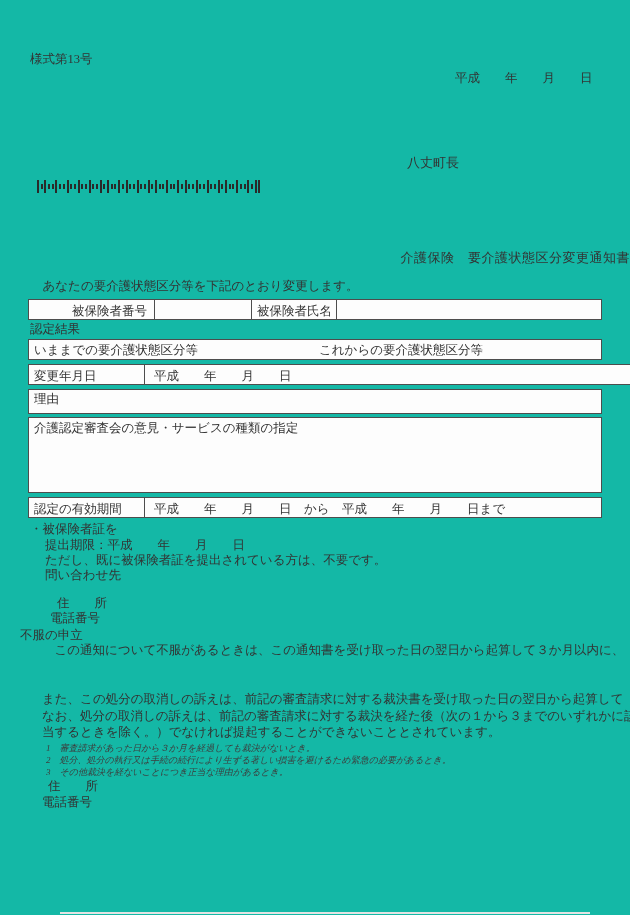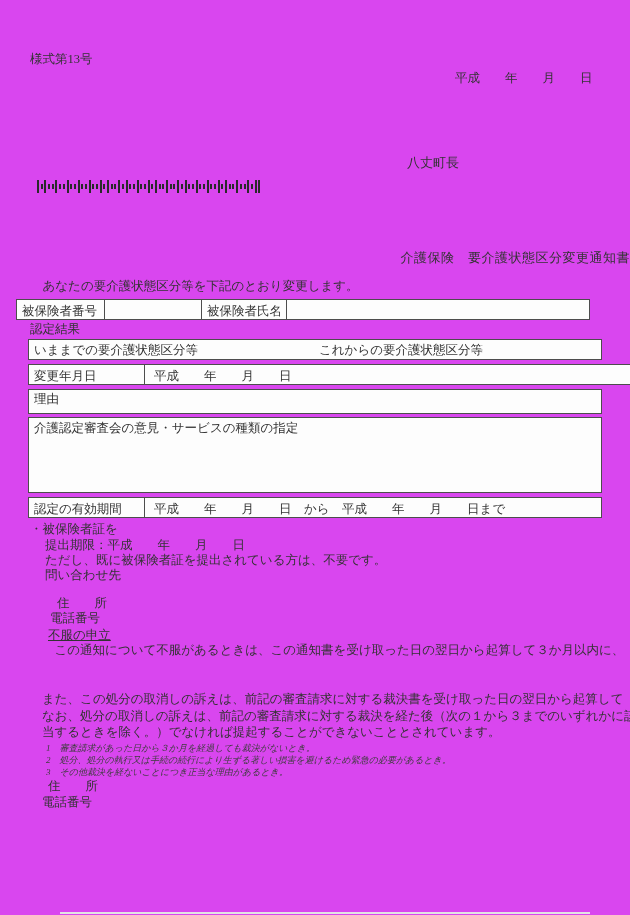--- a/index.html
+++ b/index.html
@@ -1,19 +1,19 @@
 <!DOCTYPE html>
 <html><head>
 <meta charset="utf-8">
 <style>
   html,body{margin:0;padding:0;background:#ffffff;}
   .page{
     position:relative;
     width:630px;height:915px;
-    background:#d946ef;
+    background:#14b8a6;
     font-family:"Liberation Serif","DejaVu Serif",serif;
     color:#333333;
     overflow:hidden;
   }
   .t{position:absolute;font-size:12.5px;line-height:14px;white-space:pre;}
   .t-small{position:absolute;font-size:9px;line-height:11px;white-space:pre;color:#3c3c3c;font-style:italic;}
   .doc-title{position:absolute;left:0;width:630px;text-align:right;font-size:13px;letter-spacing:.5px;}
   .box{position:absolute;border:1px solid #4d4d4d;background:#fdfdfd;box-sizing:border-box;}
   .row{display:flex;height:100%;}
   .cell{box-sizing:border-box;height:100%;padding:3px 0 0 5px;font-size:12.5px;white-space:pre;}
@@ -93,21 +93,21 @@
       <span class="bar short"></span>
       <span class="bar tall"></span>
       <span class="bar short"></span>
       <span class="bar tall"></span>
       <span class="bar tall"></span>
     </div>
 
   <div class="doc-title" style="top:249px;">介護保険　要介護状態区分変更通知書</div>
   <div class="t" style="left:30px;top:279px;">　あなたの要介護状態区分等を下記のとおり変更します。</div>
 
-  <div class="box" style="left:16px;top:299px;width:574px;height:21px;">
+  <div class="box" style="left:28px;top:299px;width:574px;height:21px;padding-left:38px;">
     <div class="row">
       <div class="cell" style="width:87px;">被保険者番号</div>
       <div class="cell" style="width:97px;"></div>
       <div class="cell" style="width:85px;">被保険者氏名</div>
       <div class="cell" style="flex:1;"></div>
     </div>
   </div>
 
   <div class="t" style="left:30px;top:322px;">認定結果</div>
 
@@ -139,21 +139,21 @@
   </div>
 
   <div class="t" style="left:30px;top:523px;font-family:Liberation Mono, monospace;">・被保険者証を</div>
   <div class="t" style="left:45px;top:538px;">提出期限：平成　　年　　月　　日</div>
   <div class="t" style="left:45px;top:553px;">ただし、既に被保険者証を提出されている方は、不要です。</div>
   <div class="t" style="left:45px;top:568px;">問い合わせ先</div>
 
   <div class="t" style="left:57px;top:596px;">住　　所</div>
   <div class="t" style="left:50px;top:611px;">電話番号</div>
 
-  <div class="t" style="left:48px;top:628px;text-decoration:underline;">不服の申立</div>
+  <div class="t" style="left:20px;top:628px;">不服の申立</div>
   <div class="t" style="left:42px;top:643px;">　この通知について不服があるときは、この通知書を受け取った日の翌日から起算して３か月以内に、</div>
   <div class="t" style="left:42px;top:680px;margin-top:12px;">また、この処分の取消しの訴えは、前記の審査請求に対する裁決書を受け取った日の翌日から起算して</div>
   <div class="t" style="left:42px;top:709px;">なお、処分の取消しの訴えは、前記の審査請求に対する裁決を経た後（次の１から３までのいずれかに該</div>
   <div class="t" style="left:42px;top:725px;">当するときを除く。）でなければ提起することができないこととされています。</div>
 
   <div class="t-small" style="left:46px;top:743px;">1　審査請求があった日から３か月を経過しても裁決がないとき。</div>
   <div class="t-small" style="left:46px;top:755px;">2　処分、処分の執行又は手続の続行により生ずる著しい損害を避けるため緊急の必要があるとき。</div>
   <div class="t-small" style="left:46px;top:767px;">3　その他裁決を経ないことにつき正当な理由があるとき。</div>
 
   <div class="t" style="left:48px;top:779px;">住　　所</div>

